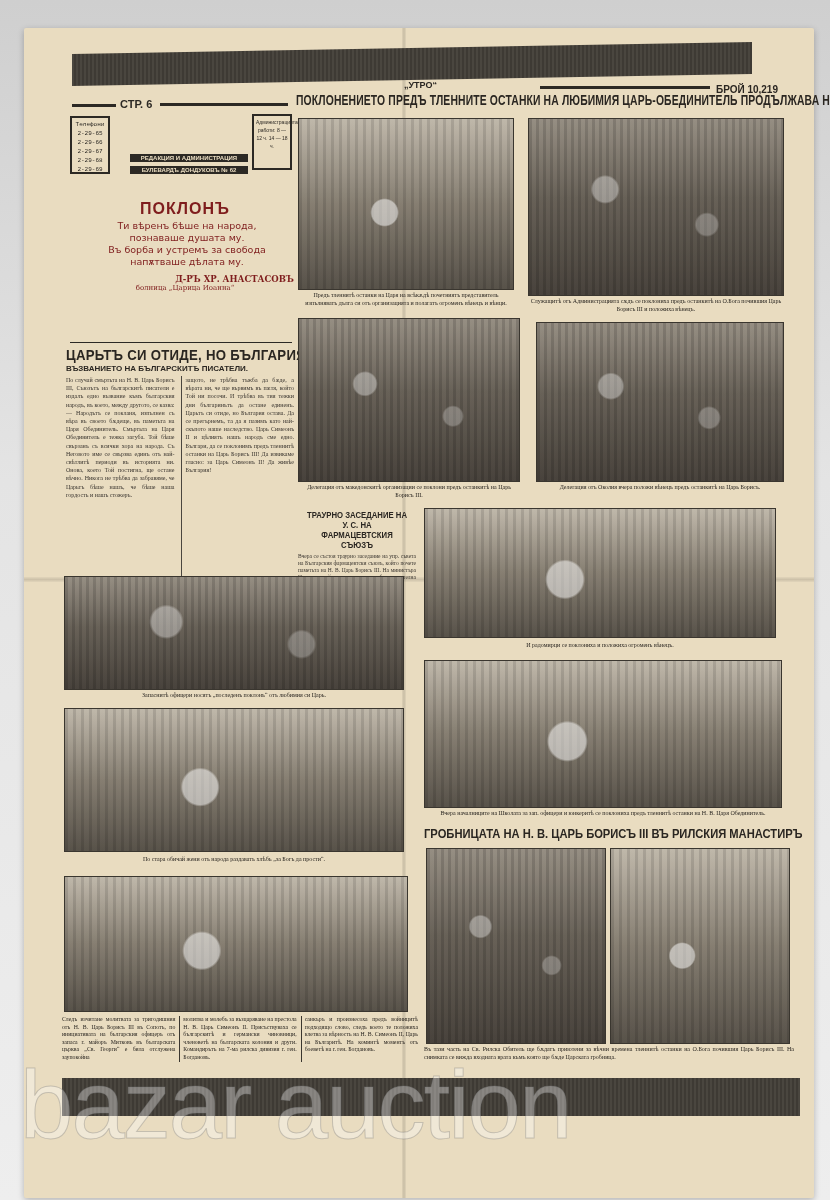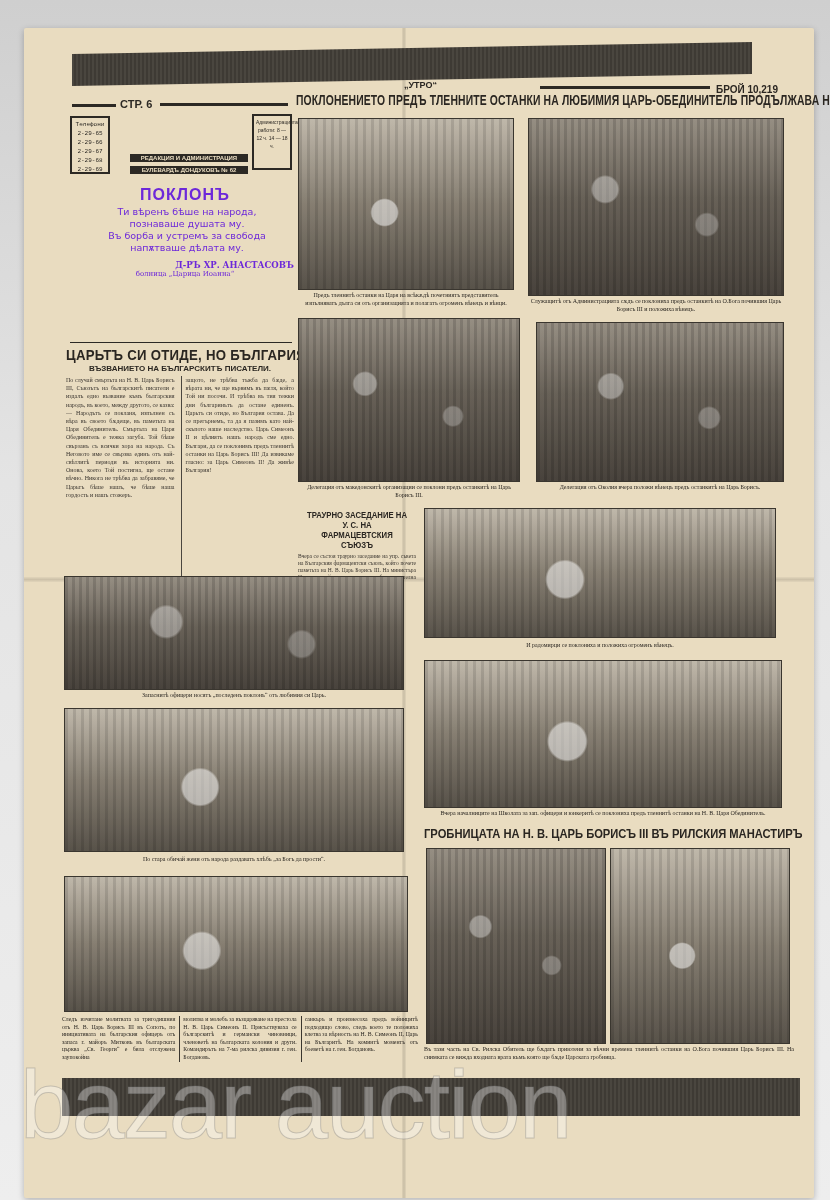--- a/index.html
+++ b/index.html
@@ -46,29 +46,29 @@
     }
     .logo-sub {
       position: absolute; left: 60px; font: bold 6px "Liberation Sans", sans-serif; color: #e9dcc0;
       background: #2c2924; padding: 1px 3px; width: 118px; text-align: center;
     }
     .hours {
       position: absolute; left: 182px; top: 2px; width: 40px; height: 56px; border: 2px solid #2c2924;
       font: 5px "Liberation Sans", sans-serif; color: #2c2924; padding: 2px; text-align: center; line-height: 8px;
     }
 
-    .poem { position: absolute; left: 76px; top: 186px; width: 218px; text-align: center; color: #6d28d9; }
+    .poem { position: absolute; left: 76px; top: 200px; width: 218px; text-align: center; color: #7f1d1d; }
     .poem h2 { font: bold 16px "Liberation Sans", sans-serif; letter-spacing: 1px; margin-bottom: 2px; }
     .poem .stanza { font: 9.5px "DejaVu Sans", sans-serif; line-height: 12px; margin-bottom: 6px; text-align: center; padding-left: 4px; }
     .poem .author { font: bold 8.5px "DejaVu Serif", serif; text-align: right; margin-top: 2px; }
     .poem .source { font: 7px "DejaVu Serif", serif; text-align: center; }
 
     .article { position: absolute; color: #2a2621; }
     .article h2 { font: bold 15px "Liberation Sans", sans-serif; letter-spacing: 0.3px; transform: scaleX(0.88); transform-origin: left; white-space: nowrap; }
-    .article .sub { font: bold 8px "Liberation Sans", sans-serif; text-align: center; margin: 1px 0 3px; }
+    .article .sub { font: bold 8px "Liberation Sans", sans-serif; text-align: left; margin: 1px 0 3px; }
     .cols { display: flex; gap: 6px; }
     .cols .col {
       flex: 1; font: 6px "Liberation Serif", serif; line-height: 8.2px; text-align: justify; color: #3a352f;
       height: 200px; overflow: hidden;
     }
     .cols .col + .col { border-left: 1px solid #4a463f; padding-left: 4px; }
 
     .headline {
       position: absolute; left: 296px; top: 92px; width: 494px;
       font: bold 14px "Liberation Sans", sans-serif; color: #2a2621; white-space: nowrap;

